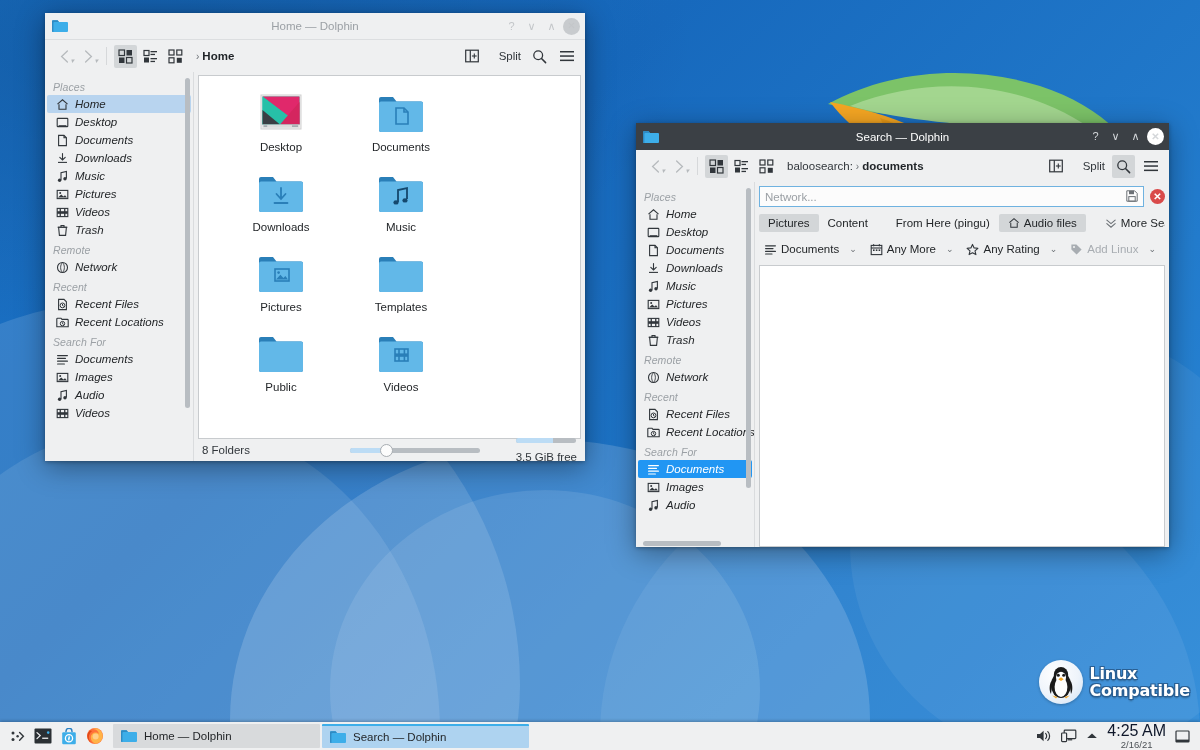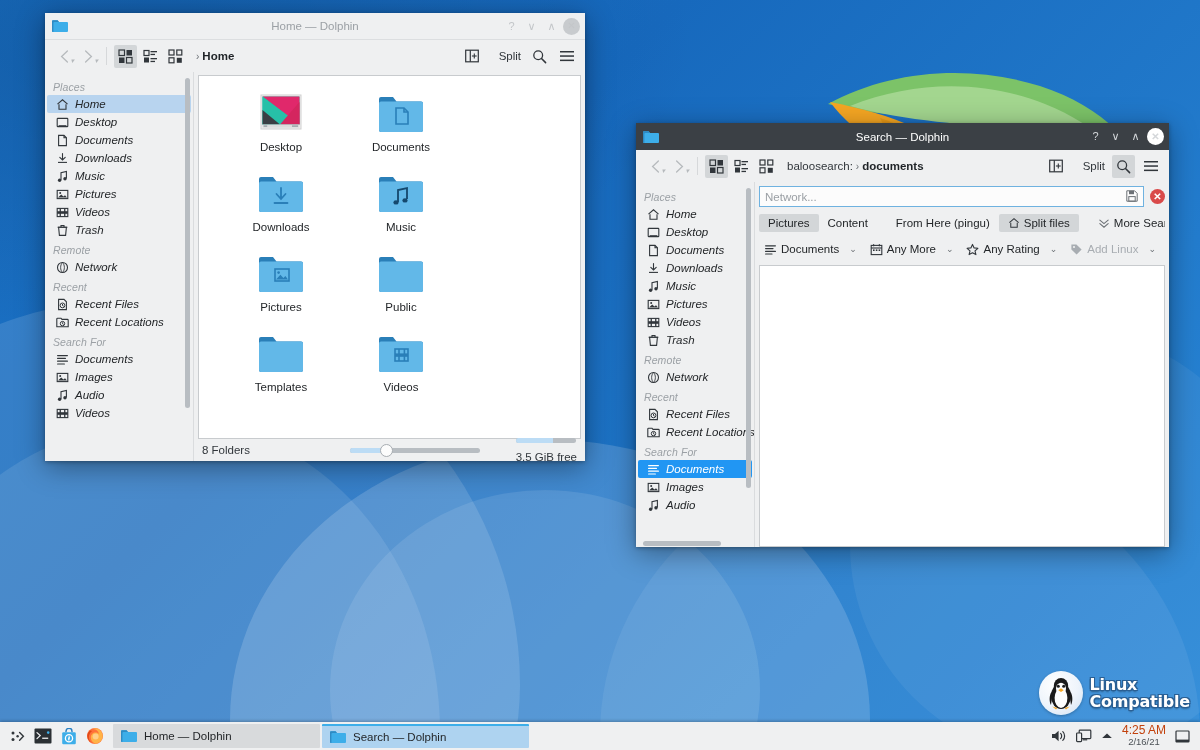--- a/index.html
+++ b/index.html
@@ -217,21 +217,21 @@
   }
   .facet {
     display: flex; align-items: center; gap: 4px;
     padding: 2px 5px; font-size: 11.5px; color: #232629; white-space: nowrap;
   }
   .facet.dim { color: #a8adb2; }
   .facet .chev { font-size: 9px; color: #6c7176; margin-left: 6px; }
 
   
   #watermark {
-    position: absolute; right: 10px; bottom: 35px;
+    position: absolute; right: 10px; bottom: 46px;
     display: flex; align-items: center; gap: 6px;
   }
   .wm-circle {
     width: 44px; height: 44px; border-radius: 50%;
     background: radial-gradient(circle at 38% 32%, #ffffff 0%, #eef4fb 55%, #cfe0f2 100%);
     display: flex; align-items: center; justify-content: center;
     box-shadow: 0 1px 3px rgba(0,0,0,0.25);
   }
   .wm-text { display: flex; flex-direction: column; line-height: 1.0; }
   .wm-text span {
@@ -259,21 +259,21 @@
     display: flex; align-items: center; gap: 7px;
     padding: 0 8px; font-size: 11.5px; color: #232629;
     border-radius: 1px;
   }
   .task.inactive { background: #d8dadc; }
   .task.active { background: #aed3f0; border-top: 2px solid #3daee9; }
   .task .tico { width: 16px; height: 14px; flex: 0 0 16px; }
   .tray { margin-left: auto; display: flex; align-items: center; gap: 9px; padding-right: 6px; }
   .tray-ico { display: flex; align-items: center; justify-content: center; }
   .clock { display: flex; flex-direction: column; align-items: center; line-height: 1.1; }
-  .clock .t { font-size: 12px; color: #c2410c; }
+  .clock .t { font-size: 16px; color: #0f172a; }
   .clock .d { font-size: 9.5px; color: #4d5257; }
 </style>
 </head>
 <body>
 
 <div id="desktop">
 
   <div class="wp-layer wp-dark-top"></div>
   <div class="wp-layer wp-blob1"></div>
   <div class="wp-layer wp-blob2"></div>
@@ -599,30 +599,30 @@
                 </div>
                 <div class="file-label">Pictures</div>
               </div>
               <div class="file-item">
                 <div class="file-ico">
                   <svg width="46" height="40" viewBox="0 0 46 40">
                     <path d="M1 5 A2 2 0 0 1 3 3 H15 L18.5 7.5 H43 A2 2 0 0 1 45 9.5 V36 A2 2 0 0 1 43 38 H3 A2 2 0 0 1 1 36 Z" fill="#2a7fb8"></path>
                     <path d="M1 9.5 A2 2 0 0 1 3 7.5 H43 A2 2 0 0 1 45 9.5 V36 A2 2 0 0 1 43 38 H3 A2 2 0 0 1 1 36 Z" fill="#62b8e8"></path>
                   </svg>
                 </div>
-                <div class="file-label">Public</div>
+                <div class="file-label">Templates</div>
               </div>
               <div class="file-item">
                 <div class="file-ico">
                   <svg width="46" height="40" viewBox="0 0 46 40">
                     <path d="M1 5 A2 2 0 0 1 3 3 H15 L18.5 7.5 H43 A2 2 0 0 1 45 9.5 V36 A2 2 0 0 1 43 38 H3 A2 2 0 0 1 1 36 Z" fill="#2a7fb8"></path>
                     <path d="M1 9.5 A2 2 0 0 1 3 7.5 H43 A2 2 0 0 1 45 9.5 V36 A2 2 0 0 1 43 38 H3 A2 2 0 0 1 1 36 Z" fill="#62b8e8"></path>
                   </svg>
                 </div>
-                <div class="file-label">Templates</div>
+                <div class="file-label">Public</div>
               </div>
               <div class="file-item">
                 <div class="file-ico">
                   <svg width="46" height="40" viewBox="0 0 46 40">
                     <path d="M1 5 A2 2 0 0 1 3 3 H15 L18.5 7.5 H43 A2 2 0 0 1 45 9.5 V36 A2 2 0 0 1 43 38 H3 A2 2 0 0 1 1 36 Z" fill="#2a7fb8"></path>
                     <path d="M1 9.5 A2 2 0 0 1 3 7.5 H43 A2 2 0 0 1 45 9.5 V36 A2 2 0 0 1 43 38 H3 A2 2 0 0 1 1 36 Z" fill="#62b8e8"></path>
                     <rect x="17" y="15" width="13" height="12" fill="none" stroke="#2a7fb8" stroke-width="1.6"></rect>
                     <rect x="17" y="19.4" width="13" height="3.4" fill="#2a7fb8"></rect>
                     <rect x="20.2" y="15" width="1.6" height="12" fill="#2a7fb8"></rect>
                     <rect x="25.6" y="15" width="1.6" height="12" fill="#2a7fb8"></rect>
@@ -913,21 +913,21 @@
               <span class="ftab">
                 <span>From Here (pingu)</span>
               </span>
               <span class="ftab on">
                 <span style="display: flex;">
                   <svg width="12" height="12" viewBox="0 0 13 13">
                     <path d="M1.5 6.2 L6.5 1.8 L11.5 6.2" stroke="#31363b" stroke-width="1.1" fill="none"></path>
                     <path d="M3 6.2 V11.2 H10 V6.2" stroke="#31363b" stroke-width="1.1" fill="none"></path>
                   </svg>
                 </span>
-                <span>Split files</span>
+                <span>Audio files</span>
               </span>
               <span class="ftab-sep"></span>
               <span class="ftab">
                 <span style="display: flex;">
                   <svg width="12" height="12" viewBox="0 0 13 13">
                     <path d="M2 3.4 L6.5 7.2 L11 3.4 M2 7.2 L6.5 11 L11 7.2" stroke="#6c7176" stroke-width="1.2" fill="none" stroke-linecap="round"></path>
                   </svg>
                 </span>
                 <span>More Search</span>
               </span>

